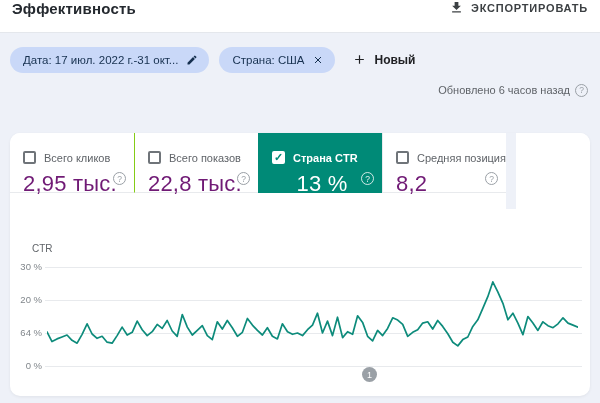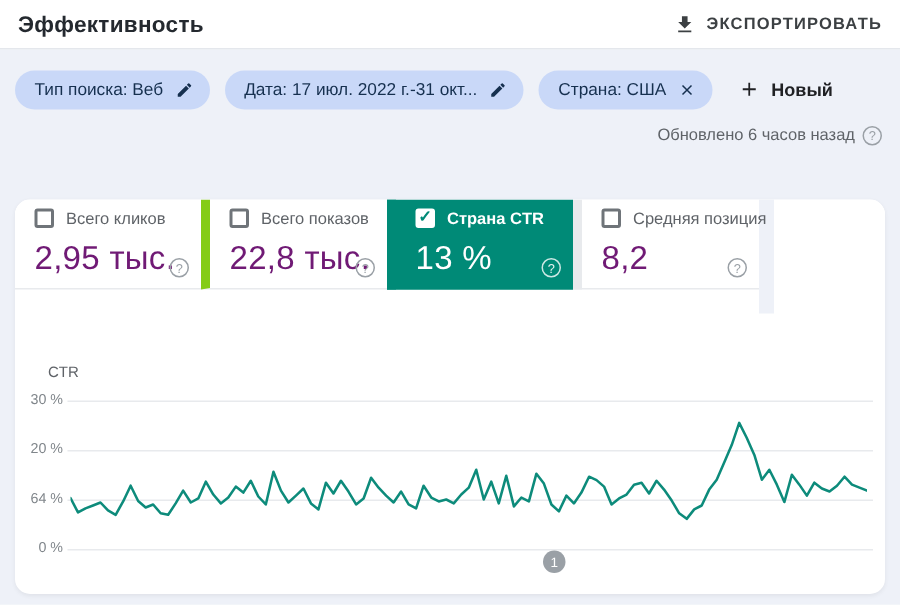--- a/index.html
+++ b/index.html
@@ -1,21 +1,21 @@
 <!DOCTYPE html>
 <html><head>
 <meta charset="utf-8">
 <style>
   * { margin:0; padding:0; box-sizing:border-box; }
   html,body { width:600px; height:403px; overflow:hidden;
     font-family:"Liberation Sans", sans-serif; background:#eef1f8; }
 
   
   .header { height:33px; background:#fff; border-bottom:1px solid #e4e7ec;
-    display:flex; align-items:center; justify-content:space-between; padding:0 12px; }
+    display:flex; align-items:flex-start; justify-content:space-between; padding:0 12px; }
   .title { font-size:15px; font-weight:700; color:#24292f; letter-spacing:.2px; }
   .export { display:flex; align-items:center; gap:7px; cursor:pointer; }
   .export svg { width:15px; height:15px; fill:#3c4043; }
   .export span { font-size:11px; font-weight:700; color:#3c4043; letter-spacing:.8px; }
 
   
   .chips { display:flex; align-items:center; gap:10px; margin:13px 0 0 10px; height:27px; }
   .chip { display:flex; align-items:center; gap:8px; background:#c9d8f8; border-radius:14px;
     height:26px; padding:0 11px 0 13px; cursor:pointer; }
   .chip span { font-size:11.5px; color:#16304f; font-weight:400; white-space:nowrap; }
@@ -32,34 +32,34 @@
   .help { display:inline-flex; align-items:center; justify-content:center;
     width:13px; height:13px; border:1.3px solid #9aa0a6; border-radius:50%;
     font-size:8.5px; color:#9aa0a6; flex:0 0 auto; cursor:pointer; }
 
   
   .panel { margin:36px 10px 0 10px; height:263px; background:#fff; border-radius:10px;
     overflow:hidden; box-shadow:0 1px 3px rgba(60,64,67,.08); }
 
   
   .cards { display:flex; height:76px; }
-  .card { width:124px; height:60px; position:relative; padding:6px 10px 0 13px;
+  .card { width:124px; height:60px; position:relative; padding:18px 10px 0 13px;
     border-bottom:1px solid #e8eaed; cursor:pointer; background:#fff; }
-  .card + .card { border-left:6px solid #84cc16; }
+  .card + .card { border-left:1px solid #84cc16; }
   .card-top { display:flex; align-items:center; gap:8px; }
   .cbx { width:13px; height:13px; border:2px solid #6f7479; border-radius:2px; flex:0 0 auto;
     display:flex; align-items:center; justify-content:center; background:transparent;
     font-size:11px; line-height:1; }
   .card-label { font-size:11px; color:#5f6368; white-space:nowrap; }
   .card-value { font-size:22px; color:#701a75; margin-top:7px; letter-spacing:.2px; }
   .card .help { position:absolute; right:8px; bottom:7px; }
   .card.selected { background:#008a77; border-bottom-color:#008a77; border-left-color:#008a77; }
   .card.selected + .card { border-left-color:#e8eaed; }
   .card.selected .card-label { color:#fff; font-weight:700; }
-  .card.selected .card-value { color:#fff; }
+  .card.selected .card-value { color:#fff;text-align:center; }
   .card.selected .cbx { background:#fff; border-color:#fff; color:#008a77; font-weight:700; }
   .card.selected .help { border-color:rgba(255,255,255,.8); color:rgba(255,255,255,.9); }
   .cards .gap-strip { width:10px; height:76px; background:#eef1f8; }
   .cards .filler { flex:1; background:#fff; }
 
   
   .chart-sec { padding-top:10px; }
   .chart-title { font-size:10px; color:#5f6368; margin-left:22px; height:13px;margin-top:24px; }
   .plot { position:relative; height:112px; margin-top:4px; }
   .gridline { position:absolute; left:35px; right:8px; height:1px; background:#e8eaed; }
@@ -81,26 +81,20 @@
   <div class="title">Эффективность</div>
   <div class="export">
     <svg viewBox="0 0 24 24">
       <path d="M5 20h14v-2H5v2zM19 9h-4V3H9v6H5l7 7 7-7z"></path>
       </svg>
     <span>ЭКСПОРТИРОВАТЬ</span>
   </div>
 </div>
 
 <div class="chips">
-  <div class="chip">
-    <span>Тип поиска: Веб</span>
-    <svg viewBox="0 0 24 24">
-      <path d="M3 17.25V21h3.75L17.8 9.94l-3.75-3.75L3 17.25zM20.7 7.04a1 1 0 0 0 0-1.41l-2.34-2.34a1 1 0 0 0-1.41 0l-1.83 1.83 3.75 3.75 1.83-1.83z"></path>
-      </svg>
-  </div>
   <div class="chip">
     <span>Дата: 17 июл. 2022 г.-31 окт...</span>
     <svg viewBox="0 0 24 24">
       <path d="M3 17.25V21h3.75L17.8 9.94l-3.75-3.75L3 17.25zM20.7 7.04a1 1 0 0 0 0-1.41l-2.34-2.34a1 1 0 0 0-1.41 0l-1.83 1.83 3.75 3.75 1.83-1.83z"></path>
       </svg>
   </div>
   <div class="chip">
     <span>Страна: США</span>
     <svg viewBox="0 0 24 24">
       <path class="x-svg" d="M6 6 L18 18 M18 6 L6 18" stroke="#16304f" stroke-width="2.6" fill="none"></path>

